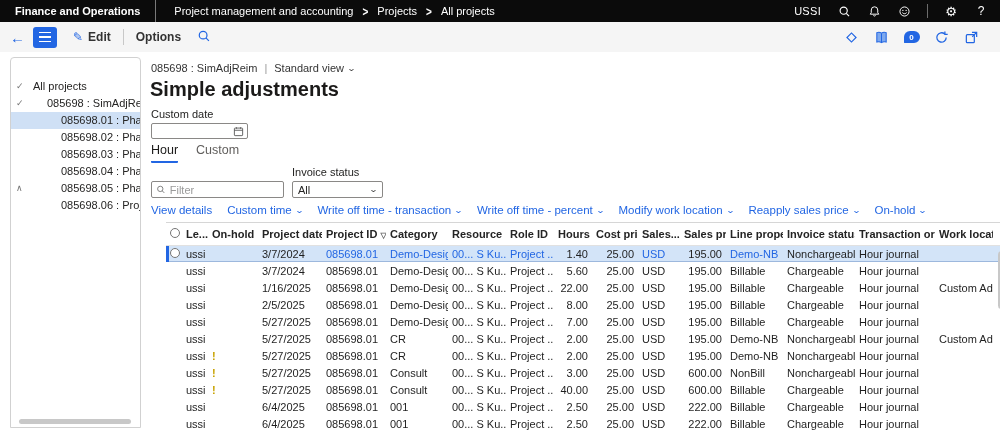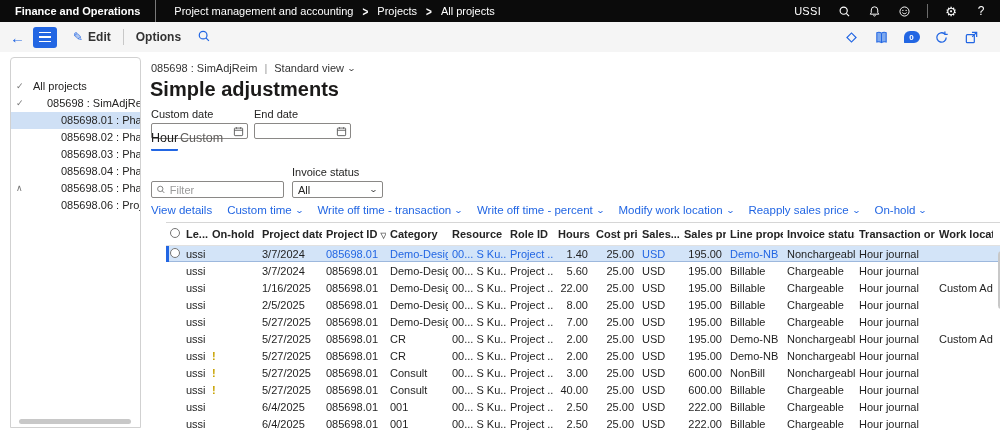--- a/index.html
+++ b/index.html
@@ -49,21 +49,21 @@
   .view-switch { cursor:pointer; display:flex; align-items:center; gap:4px; }
   .chev { font-size:8px; color:#444; transform:scaleX(1.4); display:inline-block; }
   .page-title { position:absolute; top:26px; left:1px; font-size:20px; font-weight:bold; color:#1b1a19; }
 
   .date-block { position:absolute; top:56px; }
   .date-block.start { left:2px; } .date-block.end { left:105px; }
   .date-label { font-size:11px; color:#252423; margin-bottom:3px; }
   .date-input { width:97px; height:16px; border:1px solid #8a8886; border-radius:2px; background:#fff; display:flex; align-items:center; justify-content:flex-end; padding-right:2px; cursor:text; }
   .cal-btn { width:14px; height:12px; display:flex; align-items:center; justify-content:center; cursor:pointer; }
 
-  .tabs { position:absolute; top:79px; left:2px; display:flex; gap:2px; }
+  .tabs { position:absolute; top:91px; left:2px; display:flex; gap:18px; }
   .tab { font-size:12.5px; color:#605e5c; padding-bottom:4px; cursor:pointer; }
   .tab.active { color:#1b1a19; border-bottom:2.5px solid #2266E3; border-radius:1px; }
 
   .filter-row { position:absolute; top:114px; left:2px; display:flex; align-items:flex-end; gap:8px; }
   .filter-box { width:133px; height:17px; border:1px solid #8a8886; border-radius:2px; display:flex; align-items:center; padding:0 4px; gap:4px; background:#fff; }
   .filter-box input { border:none; outline:none; width:100%; font-size:11px; font-family:"Liberation Sans",sans-serif; color:#333; background:transparent; }
   .filter-box input::placeholder { color:#9a9a9a; }
   .invoice-block .inv-label { font-size:11px; color:#252423; margin-bottom:3px; }
   .inv-select { width:91px; height:17px; border:1px solid #8a8886; border-radius:2px; display:flex; align-items:center; justify-content:space-between; padding:0 5px; cursor:pointer; background:#fff; }
 
@@ -198,33 +198,20 @@
     <span class="pipe">|</span>
     <span class="view-switch">
       <span>Standard view</span>
       <span class="chev">⌄</span>
     </span>
   </div>
   <div class="page-title">Simple adjustments</div>
 
   <div class="date-block start">
     <div class="date-label">Custom date</div>
-    <div class="date-input">
-      <span class="cal-btn">
-        <svg width="11" height="11" viewBox="0 0 16 16">
-            <rect x="2" y="3" width="12" height="11" rx="1" fill="none" stroke="#555" stroke-width="1.3"></rect>
-            <line x1="2" y1="6.2" x2="14" y2="6.2" stroke="#555" stroke-width="1.3"></line>
-            <line x1="5" y1="1.8" x2="5" y2="4" stroke="#555" stroke-width="1.3"></line>
-            <line x1="11" y1="1.8" x2="11" y2="4" stroke="#555" stroke-width="1.3"></line>
-          </svg>
-      </span>
-    </div>
-  </div>
-  <div class="date-block end">
-    <div class="date-label">End date</div>
     <div class="date-input">
       <span class="cal-btn">
         <svg width="11" height="11" viewBox="0 0 16 16">
             <rect x="2" y="3" width="12" height="11" rx="1" fill="none" stroke="#555" stroke-width="1.3"></rect>
             <line x1="2" y1="6.2" x2="14" y2="6.2" stroke="#555" stroke-width="1.3"></line>
             <line x1="5" y1="1.8" x2="5" y2="4" stroke="#555" stroke-width="1.3"></line>
             <line x1="11" y1="1.8" x2="11" y2="4" stroke="#555" stroke-width="1.3"></line>
           </svg>
       </span>
     </div>

